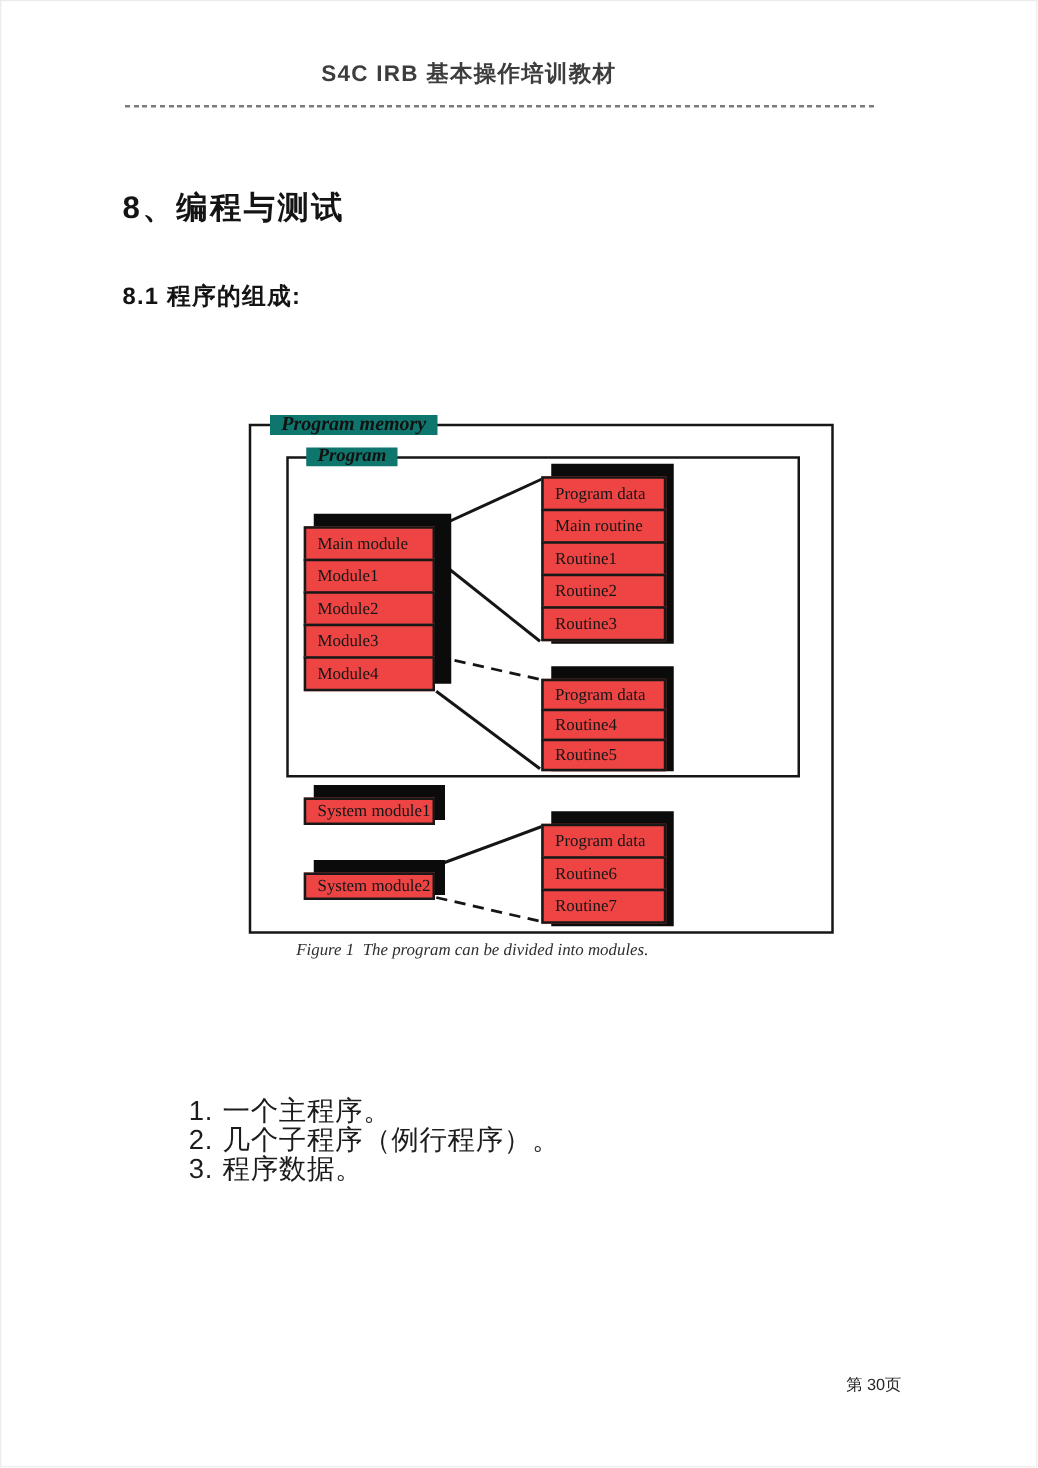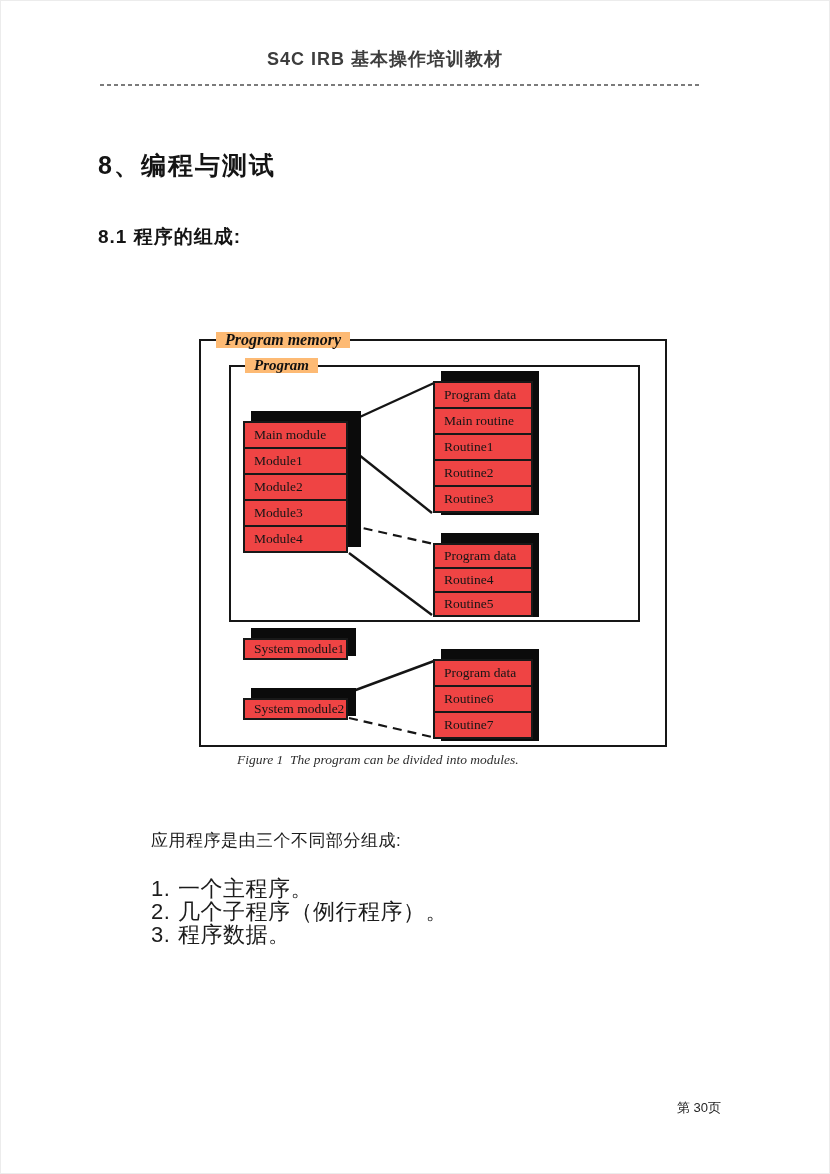--- a/index.html
+++ b/index.html
@@ -3,34 +3,34 @@
 <meta charset="utf-8">
 <style>
   html,body { margin:0; padding:0; background:#fff; }
   .page {
     position:relative; width:830px; height:1174px; background:#ffffff;
     font-family:"Liberation Sans", sans-serif; color:#1f1f1f;
     border:1px solid #ececec; box-sizing:border-box; overflow:hidden;
   }
   
   .doc-title {
-    position:absolute; left:266px; top:46px; font-size:18px; font-weight:bold;
+    position:absolute; left:256px; top:46px; font-size:18px; font-weight:bold;
     color:#3d3d3d; letter-spacing:1px; white-space:pre;
   }
   .header-rule {
     position:absolute; left:99px; top:83px; width:601px; height:2px;
     background:repeating-linear-gradient(90deg,#7b7b7b 0 4px,transparent 4px 7px);
   }
   
   .h1 { position:absolute; left:97px; top:148px; font-size:25px; font-weight:bold; color:#141414; letter-spacing:2px; }
   .h2 { position:absolute; left:97px; top:223px; font-size:19px; font-weight:bold; color:#141414; letter-spacing:1px; }
   
   .diagram { position:absolute; left:198px; top:338px; width:464px; height:404px; border:2px solid #161616; }
   .group-label {
-    position:absolute; background:#fdba74; padding:0 9px;
+    position:absolute; background:#0f766e; padding:0 9px;
     font-family:"Liberation Serif","DejaVu Serif",serif; font-style:italic; font-weight:bold; color:#111;
     white-space:nowrap; z-index:5; line-height:1;
   }
   .outer-label { top:-9px; left:15px; font-size:16px; }
   .inner-box { position:absolute; left:28px; top:24px; width:407px; height:253px; border:2px solid #161616; }
   .inner-label { top:-9px; left:14px; font-size:15px; }
   .connectors { position:absolute; left:0; top:0; z-index:1; }
   .stack { position:absolute; z-index:2; }
   .stack .shadow { position:absolute; background:#0b0b0b; }
   .stack .rows { position:absolute; z-index:2; }
@@ -160,21 +160,20 @@
       <div class="rows">
         <div class="srow">Program data</div>
         <div class="srow">Routine6</div>
         <div class="srow">Routine7</div>
       </div>
     </div>
   </div>
 
   <div class="caption">Figure 1  The program can be divided into modules.</div>
 
-  <div class="intro">应用程序是由三个不同部分组成:</div>
 
   <div class="clist">
     <div class="li">
       <span class="num">1.</span><span>一个主程序。</span>
     </div>
     <div class="li">
       <span class="num">2.</span><span>几个子程序（例行程序）。</span>
     </div>
     <div class="li">
       <span class="num">3.</span><span>程序数据。</span>

